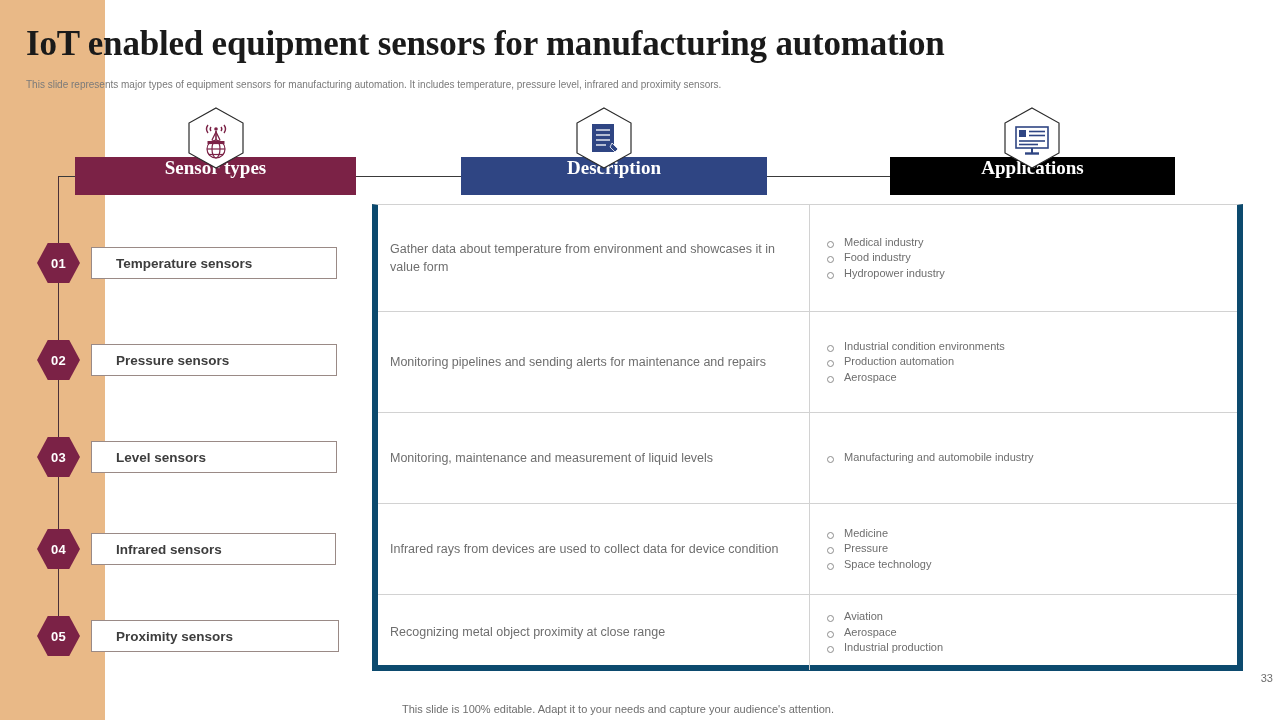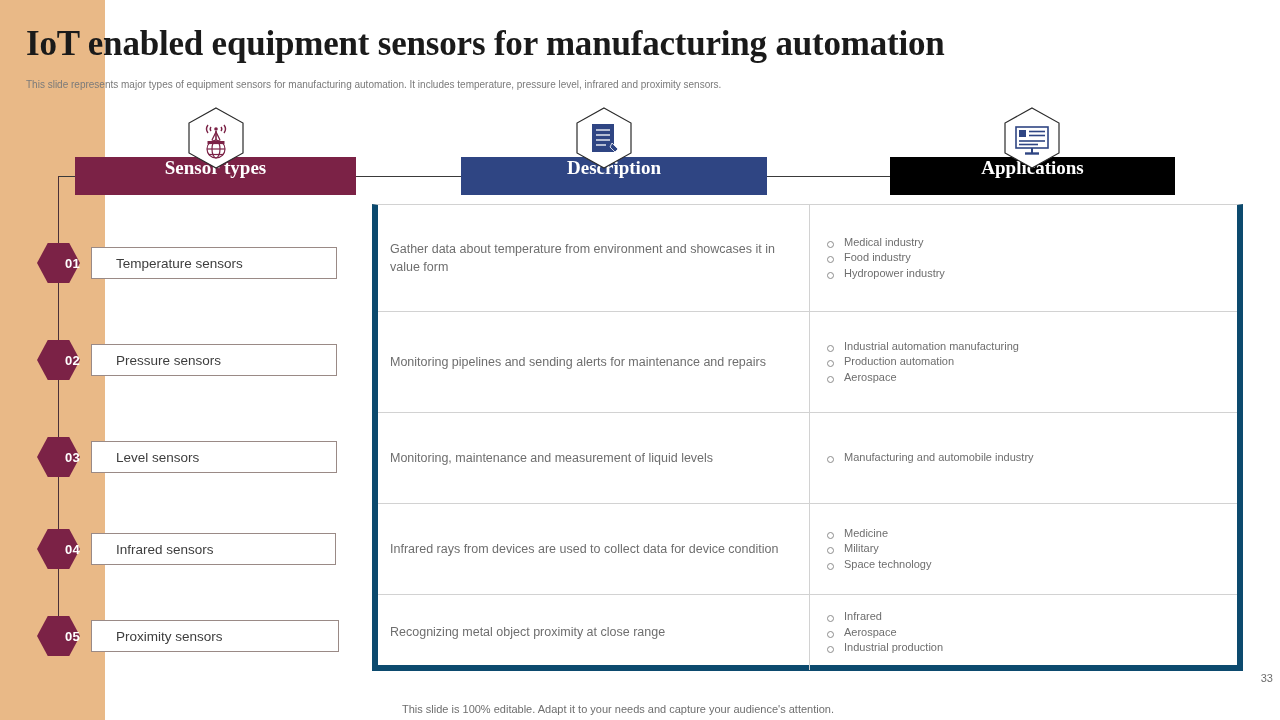--- a/index.html
+++ b/index.html
@@ -59,40 +59,40 @@
 
   
   .rail{
     position:absolute; left:58px; top:176px; width:1px; height:462px;
     background:#4a3038; z-index:2;
   }
 
   
   .badge{
     position:absolute; left:37px; width:43px; height:40px; z-index:6;
-    display:flex; align-items:center; justify-content:flex-end;
+    display:flex; align-items:center; justify-content:center;
   }
   .badge .hexbg{
     position:absolute; left:0; top:0; width:43px; height:40px;
     background:#7b2246;
     clip-path:polygon(25% 0%, 75% 0%, 100% 50%, 75% 100%, 25% 100%, 0% 50%);
   }
   .badge .num{
     position:relative; color:#ffffff; font-size:13px; font-weight:700;
     letter-spacing:0.3px;
   }
 
   
   .label-box{
     position:absolute; left:91px; height:32px;
     border:1px solid #9a8a86; background:#ffffff;
     display:flex; align-items:center; z-index:5;
   }
   .label-box span{
-    padding-left:24px; font-size:13.5px; font-weight:400; color:#3d3d3d;
+    padding-left:24px; font-size:13.5px; font-weight:700; color:#3d3d3d;
   }
 
   
   .table{
     position:absolute; left:372px; top:204px;
     width:871px; height:467px;
     border:6px solid #0c4a6e; border-top:1px solid #d2d2d2;
     z-index:3; background:#ffffff;
   }
   .trow{
@@ -259,21 +259,21 @@
       </ul>
     </div>
   </div>
 
   <div class="trow" style="height:101px">
     <div class="cell-desc">
       <p>Monitoring pipelines and sending alerts for maintenance and repairs</p>
     </div>
     <div class="cell-app">
       <ul>
-        <li>Industrial automation manufacturing</li>
+        <li>Industrial condition environments</li>
         <li>Production automation</li>
         <li>Aerospace</li>
       </ul>
     </div>
   </div>
 
   <div class="trow" style="height:91px">
     <div class="cell-desc">
       <p>Monitoring, maintenance and measurement of liquid levels</p>
     </div>
@@ -284,33 +284,33 @@
     </div>
   </div>
 
   <div class="trow" style="height:91px">
     <div class="cell-desc">
       <p>Infrared rays from devices are used to collect data for device condition</p>
     </div>
     <div class="cell-app">
       <ul>
         <li>Medicine</li>
-        <li>Military</li>
+        <li>Pressure</li>
         <li>Space technology</li>
       </ul>
     </div>
   </div>
 
   <div class="trow" style="height:75px">
     <div class="cell-desc">
       <p>Recognizing metal object proximity at close range</p>
     </div>
     <div class="cell-app">
       <ul>
-        <li>Infrared</li>
+        <li>Aviation</li>
         <li>Aerospace</li>
         <li>Industrial production</li>
       </ul>
     </div>
   </div>
 
 </div>
 
 <div class="footer-note">This slide is 100% editable. Adapt it to your needs and capture your audience's attention.</div>
 <div class="page-num">33</div>

